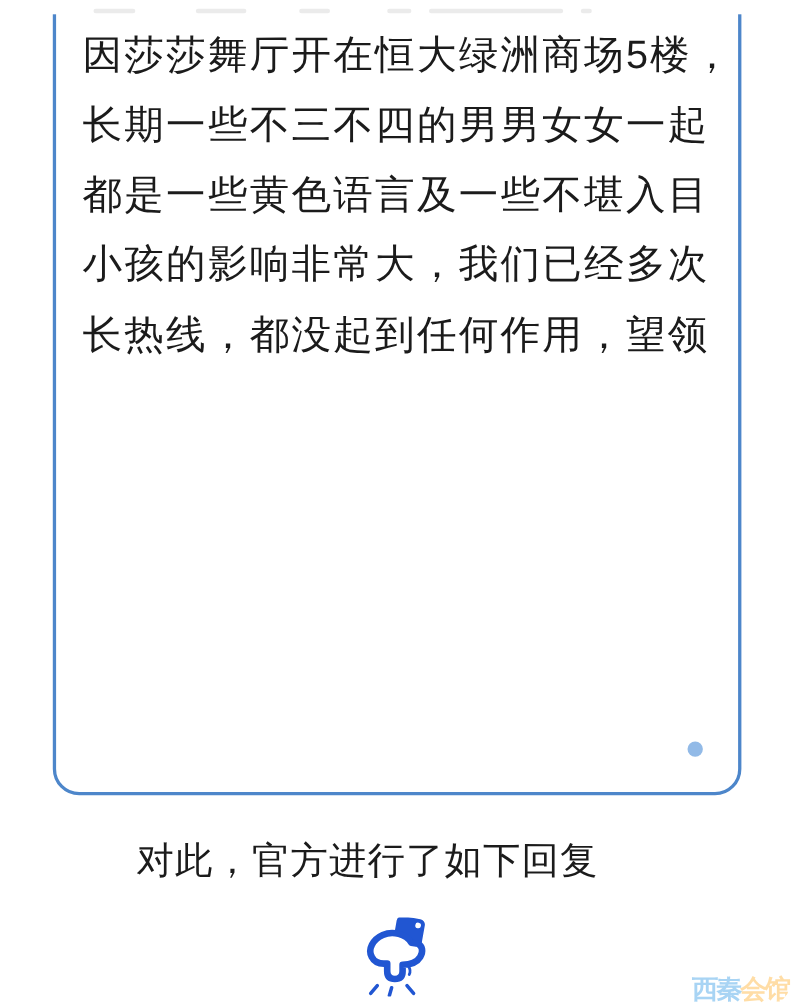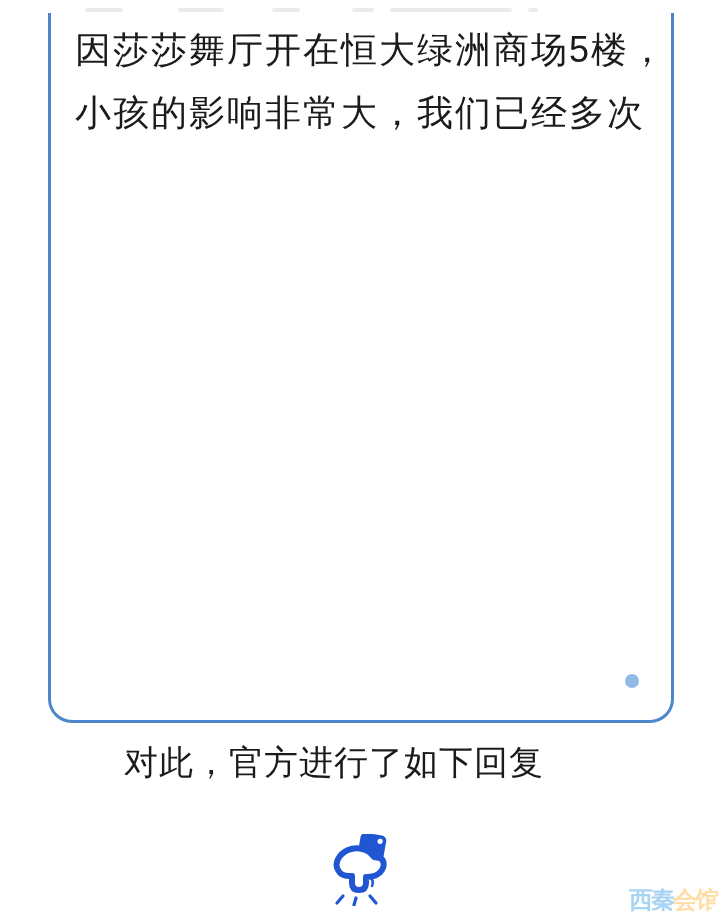--- a/index.html
+++ b/index.html
@@ -42,21 +42,21 @@
   }
   .box-line{
     font-size:36px;line-height:63.4px;letter-spacing:2px;
     color:var(--body_text);white-space:nowrap;
   }
   .scroll-dot{
     position:absolute;left:625px;top:674px;width:14px;height:14px;border-radius:50%;
     background:var(--scroll_dot);z-index:2;
   }
   .caption{
-    position:absolute;top:740px;left:0;width:668px;text-align:center;
+    position:absolute;top:760px;left:0;width:668px;text-align:center;
     font-size:34px;letter-spacing:1px;color:var(--body_text);z-index:2;
   }
   .pointer-icon{
     position:absolute;left:331px;top:834px;width:66px;height:72px;
     color:var(--hand_icon);z-index:2;
   }
   .watermark{
     position:absolute;right:3px;bottom:4px;z-index:3;
     font-size:24px;font-weight:bold;letter-spacing:-2px;line-height:1;
     white-space:nowrap;
@@ -73,21 +73,24 @@
     <div class="smudge s1"></div>
     <div class="smudge s2"></div>
     <div class="smudge s3"></div>
     <div class="smudge s4"></div>
     <div class="smudge s5"></div>
     <div class="smudge s6"></div>
   </div>
 
   <div class="quote-box">
     <div class="box-line">因莎莎舞厅开在恒大绿洲商场5楼，</div>
+    <div class="box-line">长期一些不三不四的男男女女一起</div>
+    <div class="box-line">都是一些黄色语言及一些不堪入目</div>
     <div class="box-line">小孩的影响非常大，我们已经多次</div>
+    <div class="box-line">长热线，都没起到任何作用，望领</div>
   </div>
 
   <div class="scroll-dot"></div>
 
   <div class="caption">对此，官方进行了如下回复</div>
 
   <svg class="pointer-icon" viewBox="0 0 66 72" xmlns="http://www.w3.org/2000/svg" aria-hidden="true">
     <g transform="rotate(10 41 13)">
       <rect x="28" y="0" width="26" height="26" rx="5" fill="currentColor"></rect>
       <circle cx="48" cy="6" r="2.6" fill="#ffffff"></circle>

